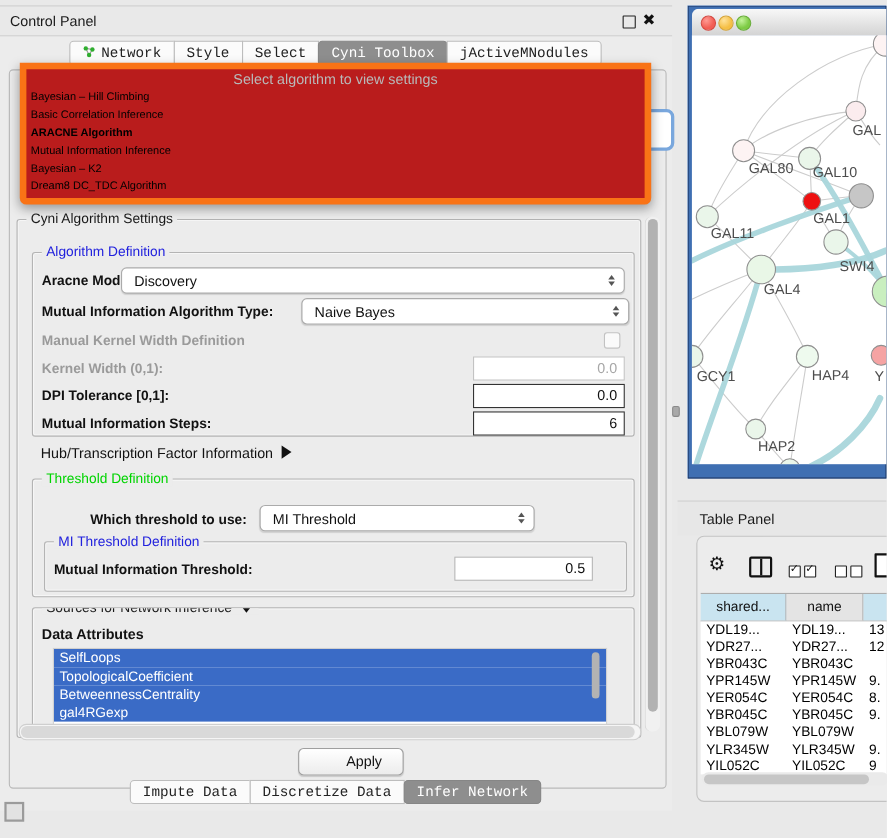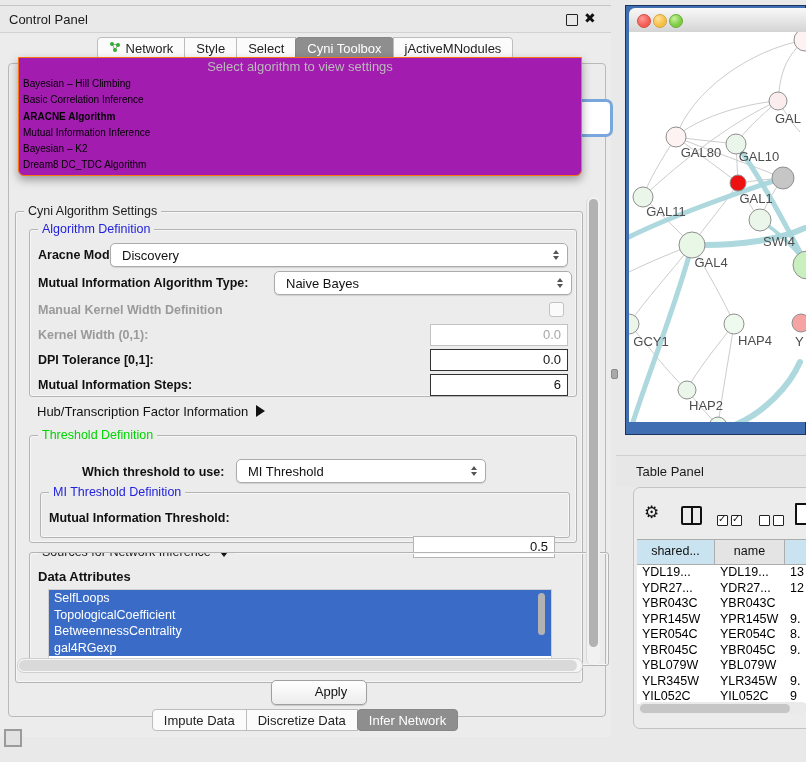--- a/index.html
+++ b/index.html
@@ -9,21 +9,21 @@
   .abs{position:absolute;}
 
   
   .control-panel{position:absolute;left:0;top:5px;width:611px;height:731px;background:#ececec;border-top:1px solid #c6c6c6;}
   .cp-titlebar{position:absolute;left:0;top:0;width:100%;height:26px;background:#e9e9e9;border-bottom:1px solid #d2d2d2;}
   .cp-title{position:absolute;left:9px;top:6px;font-size:13px;color:#1a1a1a;}
   .cp-float{position:absolute;left:566px;top:8px;width:10px;height:10px;border:1.6px solid #222;border-radius:1px;}
   .cp-close{position:absolute;left:584px;top:4px;font-size:14px;font-weight:bold;color:#111;}
 
   .tab-row{position:absolute;left:0;top:31px;width:100%;display:flex;justify-content:center;height:23px;}
-  .tab{display:flex;align-items:center;gap:5px;padding:3px 11px;font-size:13px;color:#222;background:#fbfbfb;border:1px solid #bdbdbd;margin-left:-1px;white-space:nowrap;}
+  .tab{display:flex;align-items:center;gap:5px;padding:3px 11px;font-size:13px;color:#222;background:#fbfbfb;border:1px solid #bdbdbd;margin-left:-1px;white-space:nowrap;font-family:Liberation Mono, monospace;}
   .tab:first-child{border-radius:4px 0 0 4px;}
   .tab:last-child{border-radius:0 4px 4px 0;}
   .tab.sel{background:#8e8e8e;color:#fff;border-color:#868686;border-radius:4px;}
 
   .cp-content{position:absolute;left:8px;top:57px;width:596px;height:652px;background:#ececec;border:1px solid #b9b9b9;border-radius:4px;}
 
   
   .combo-fragment{position:absolute;left:552px;top:35px;width:46px;height:32px;border:3px solid #79a7dd;border-radius:7px;background:#fff;}
 
   
@@ -60,21 +60,21 @@
   .settings-vscroll .thumb{position:absolute;left:1.5px;top:2px;width:9px;height:448px;background:#b2b2b2;border-radius:5px;}
 
   .hscroll{position:absolute;background:#f5f5f5;border:1px solid #cfcfcf;border-radius:7px;}
   .hscroll .thumb{position:absolute;left:1px;top:1px;bottom:1px;background:#d9d9d9;border-radius:6px;}
 
   .apply-btn{position:absolute;width:70px;height:23px;background:linear-gradient(#ffffff,#ececec);border:1px solid #9f9f9f;border-radius:5px;font-size:13px;color:#111;text-align:center;line-height:22px;box-shadow:0 1px 1px rgba(0,0,0,.15);padding-left:24px;}
 
   .bottom-tab-row{position:absolute;left:0;top:703px;width:100%;display:flex;justify-content:center;height:22px;}
 
   
-  .dropdown-popup{position:absolute;left:18px;top:51px;width:562px;height:117px;background:#a21caf;border:1px solid #f97316;border-radius:0 0 6px 6px;box-shadow:0 4px 10px rgba(0,0,0,.35);z-index:30;}
+  .dropdown-popup{position:absolute;left:18px;top:51px;width:562px;height:117px;background:#b91c1c;border:6px solid #f97316;border-radius:0 0 6px 6px;box-shadow:0 4px 10px rgba(0,0,0,.35);z-index:30;}
   .dd-placeholder{height:18px;line-height:18px;text-align:center;color:#b9b9b9;font-size:13px;}
   .dd-item{height:16.3px;line-height:16.3px;font-size:10px;color:#000;padding-left:4px;white-space:nowrap;}
   .dd-item.sel{font-weight:bold;}
 
   
   .splitter-dot{position:absolute;left:611px;top:369px;width:5px;height:8px;background:#a9a9a9;border:1px solid #8a8a8a;border-radius:2px;}
   .float-bl{position:absolute;left:4px;top:729px;width:14px;height:14px;border:2px solid #9b9b9b;background:#e2e2e2;}
 
   
   .net-window{position:absolute;left:625px;top:5px;width:181px;height:430px;background:#3f6fb2;box-shadow:inset 0 0 0 1px #1c3560;}
@@ -141,21 +141,21 @@
         </div>
         <div class="tab">
           <span>jActiveMNodules</span>
         </div>
       </div>
 
     <div class="cp-content">
 
       <div class="combo-fragment"></div>
 
-      <div class="groupbox" style="left:6px;top:135px;width:566px;height:470px;margin-top:12px;">
+      <div class="groupbox" style="left:6px;top:135px;width:566px;height:470px;">
         <span class="group-title t-black">Cyni Algorithm Settings</span>
       </div>
 
       <div class="groupbox" style="left:20px;top:165px;width:546px;height:166px;">
         <span class="group-title t-blue">Algorithm Definition</span>
 
         <span class="lbl" style="left:8px;top:18px;">Aracne Mode:</span>
         <div class="combo" style="left:80px;top:13px;width:458px;height:24px;">
           <span class="cv">Discovery</span>
           <span class="steppers">
@@ -198,25 +198,25 @@
           <span class="cv">MI Threshold</span>
           <span class="steppers">
               <span class="tri-up"></span>
               <span class="tri-dn"></span>
             </span>
         </div>
 
         <div class="groupbox" style="left:10px;top:56px;width:528px;height:44px;">
           <span class="group-title t-blue" style="background:#ececec;">MI Threshold Definition</span>
           <span class="lbl" style="left:8px;top:18px;">Mutual Information Threshold:</span>
-          <div class="tinput norm" style="left:372px;top:13px;width:142px;height:22px;margin-top:30px;">0.5</div>
-        </div>
-      </div>
-
-      <div class="groupbox" style="left:20px;top:488px;width:546px;height:112px;overflow:hidden;padding-left:32px;">
+          <div class="tinput norm" style="left:372px;top:13px;width:126px;height:22px;">0.5</div>
+        </div>
+      </div>
+
+      <div class="groupbox" style="left:20px;top:488px;width:546px;height:112px;overflow:hidden;">
         <span class="group-title t-black"><span>Sources for Network Inference</span><span class="tri-down-l"></span></span>
         <span class="lbl" style="left:8px;top:16px;font-size:13px;">Data Attributes</span>
         <div class="attr-list" style="left:18px;top:36px;width:502px;height:70px;">
         <div class="attr-item">SelfLoops</div>
             <div class="attr-item">TopologicalCoefficient</div>
             <div class="attr-item">BetweennessCentrality</div>
             <div class="attr-item">gal4RGexp</div>
           </div>
         <div class="list-vscroll" style="left:508px;top:40px;"></div>
       </div>

